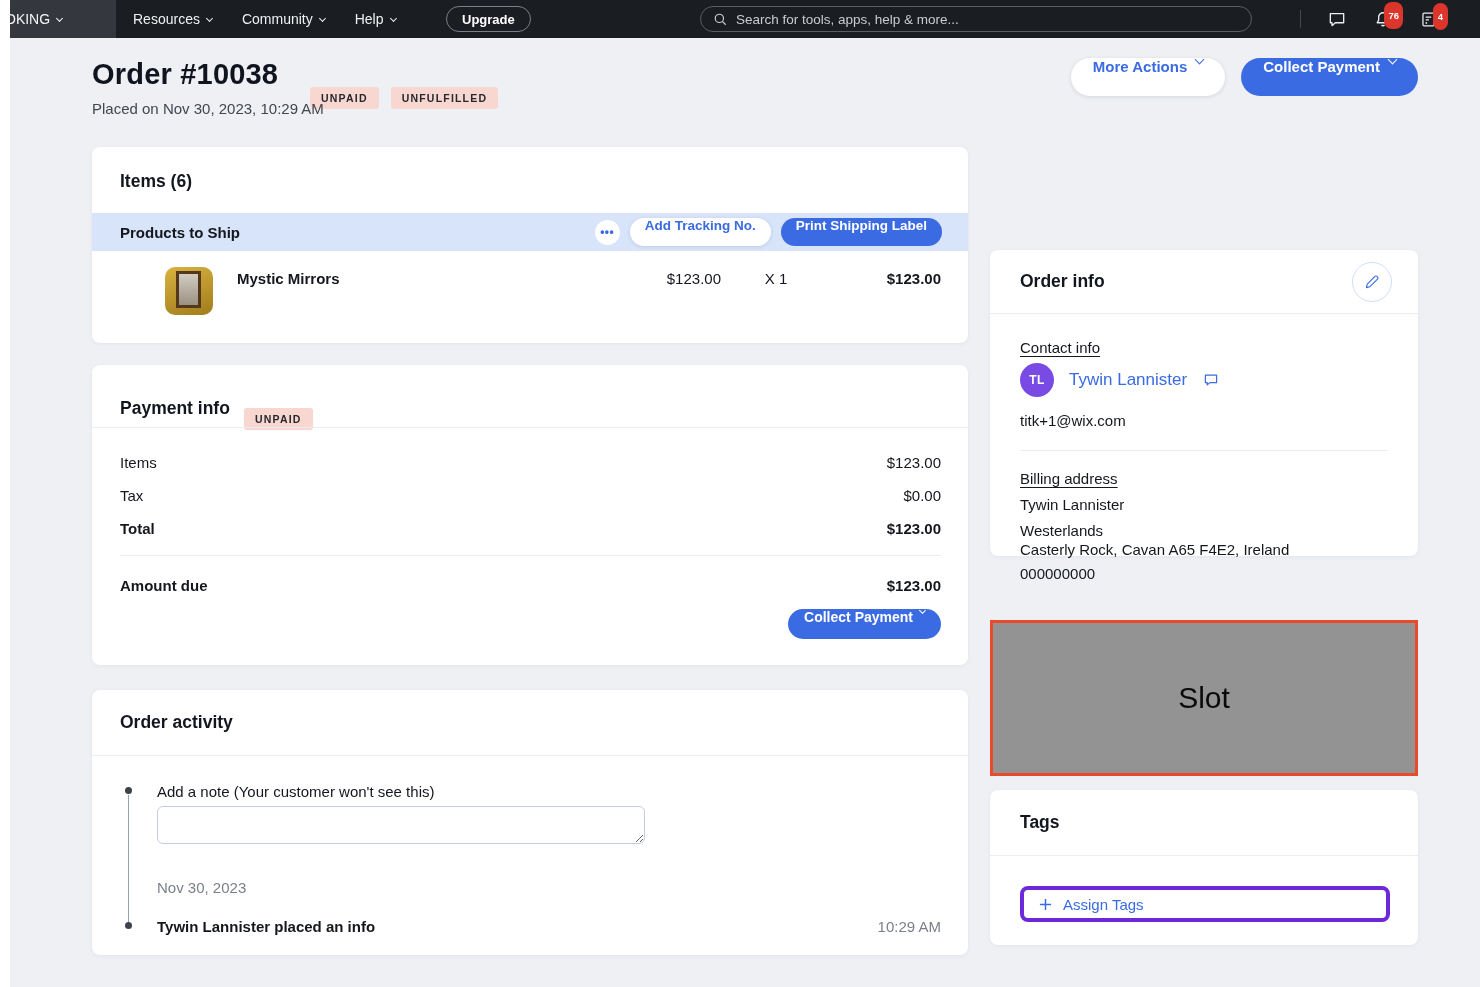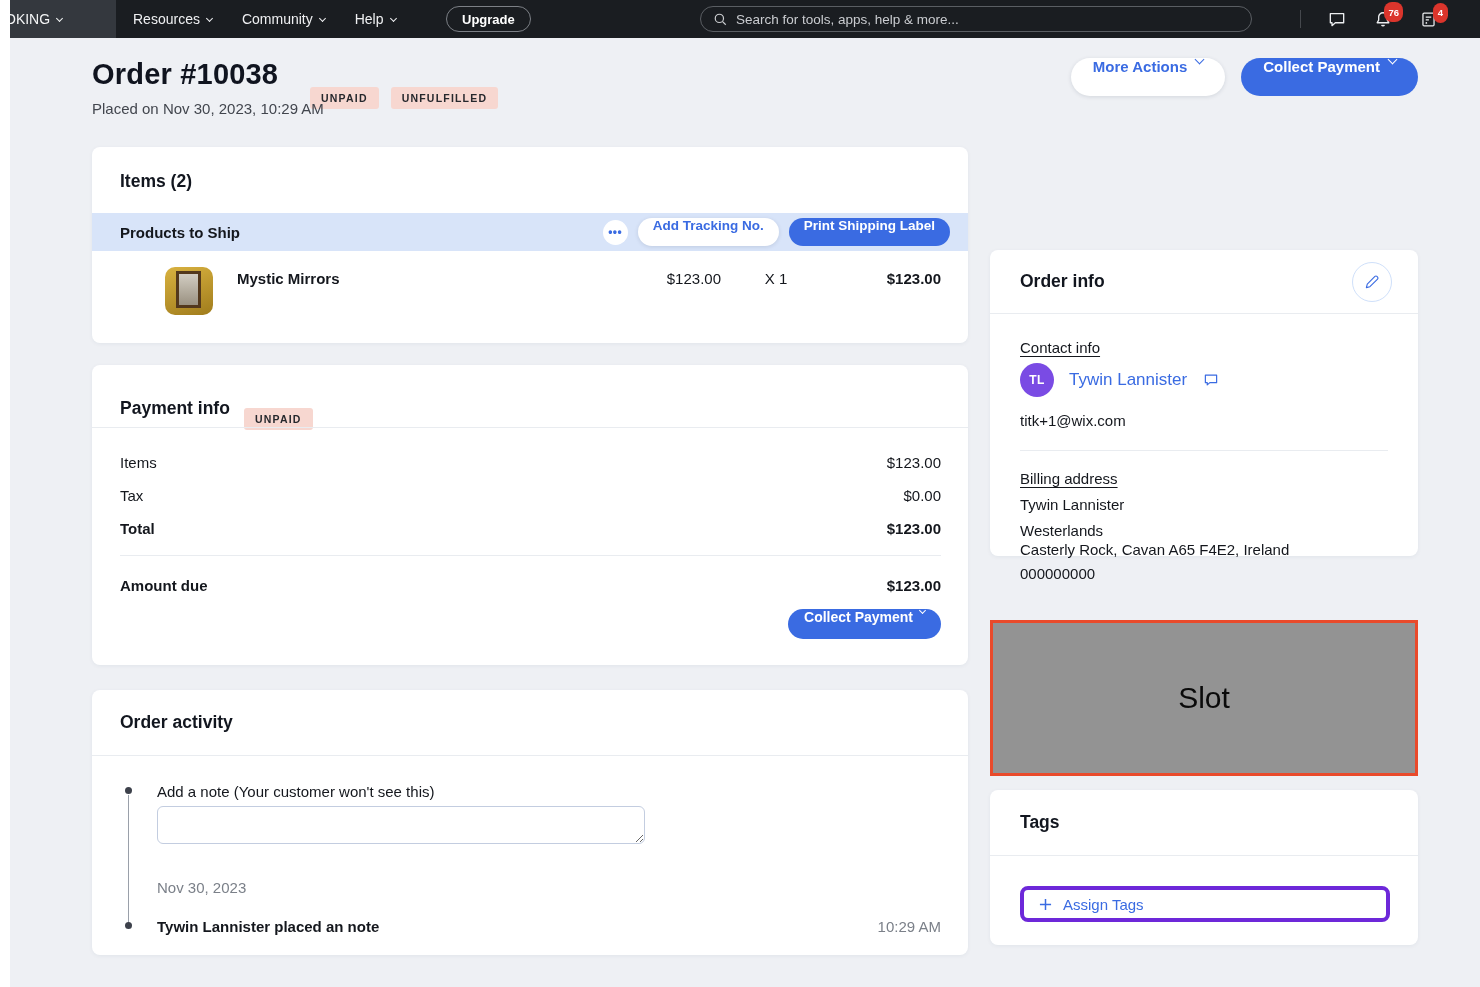--- a/index.html
+++ b/index.html
@@ -19,21 +19,21 @@
                  color:#fff; font-size:13px; font-weight:700; display:flex; align-items:center; padding:0 15px; cursor:pointer; background:transparent; }
   .nav-search { position:absolute; left:700px; top:6px; width:552px; height:26px; border:1px solid #5a5e63;
                 border-radius:13px; display:flex; align-items:center; padding:0 12px; gap:8px; color:#ccced1; }
   .nav-search input { background:transparent; border:none; outline:none; color:#e8e9eb; font-size:13.5px; width:100%;
                       font-family:"Liberation Sans","DejaVu Sans",sans-serif; }
   .nav-search input::placeholder { color:#caccd0; opacity:1; }
   .nav-icons { position:absolute; right:42px; top:0; height:38px; display:flex; align-items:center; gap:26px; }
   .nav-div { width:1px; height:18px; background:#45484d; }
   .icon-wrap { position:relative; color:#eceef0; cursor:pointer; display:flex; align-items:center; }
   .red-badge { position:absolute; top:-7px; right:-10px; background:#db352c; color:#fff; font-size:9.5px; font-weight:700;
-               height:20px; min-width:15px; border-radius:8px; display:flex; align-items:center; justify-content:center; padding:0 4px; }
+               height:27px; min-width:15px; border-radius:8px; display:flex; align-items:center; justify-content:center; padding:0 4px; }
 
   
   .chev { display:inline-block; width:7px; height:7px; border-right:1.8px solid currentColor; border-bottom:1.8px solid currentColor;
           transform:rotate(45deg); margin-left:9px; position:relative; top:-2px; }
   .chev.sm { width:5px; height:5px; border-width:1.4px; margin-left:7px; top:-1px; }
 
   
   .page-title { position:absolute; left:92px; top:58px; font-size:29px; font-weight:800; color:#10141f; letter-spacing:.2px; }
   .title-badges { position:absolute; left:310px; top:66px; display:flex; gap:12px; }
   .pill-badge { background:#f7d7d0; color:#26282d; font-size:10.5px; font-weight:700; letter-spacing:1.2px;
@@ -51,21 +51,21 @@
 
   
   .card { position:absolute; background:#fff; border-radius:8px; box-shadow:0 1px 4px rgba(23,43,77,.06); }
   .card-title { font-size:17.5px; font-weight:700; color:#12161f; }
   .hdiv { border-top:1px solid #e9ecf0; }
 
   
   #items-card { left:92px; top:147px; width:876px; height:196px; }
   #items-card .card-title { position:absolute; left:28px; top:24px; }
   .fulfill-row { position:absolute; left:0; top:66px; width:100%; height:38px; background:#d8e4f9;
-                 display:flex; align-items:center; padding:0 18px 0 28px; }
+                 display:flex; align-items:center; padding:0 26px 0 28px; }
   .fulfill-label { font-size:15px; font-weight:700; color:#14171d; flex:1; }
   .fulfill-actions { display:flex; align-items:center; gap:10px; }
   .ellipsis-btn { width:25px; height:25px; border-radius:50%; background:#fff; color:#3a6be2; font-size:12px; font-weight:700;
                   display:flex; align-items:center; justify-content:center; cursor:pointer; letter-spacing:.5px; }
   .product-row { position:absolute; left:28px; right:27px; top:120px; display:flex; align-items:flex-start; cursor:pointer;margin-left:45px; }
   .thumb { width:48px; height:48px; border-radius:10px; background:linear-gradient(160deg,#d9b240,#a07c1c); position:relative; overflow:hidden; }
   .thumb .mirror { position:absolute; left:11px; top:4px; width:25px; height:37px; background:linear-gradient(180deg,#d2cdc2,#9a9181); border:3px solid #53381c; }
   .prod-name { margin-left:24px; font-size:15px; font-weight:700; color:#14171d; flex:1; padding-top:3px; }
   .prod-price { width:160px; text-align:right; font-size:15px; color:#14171d; padding-top:3px; }
   .prod-qty { width:110px; text-align:center; font-size:15px; color:#14171d; padding-top:3px; }
@@ -206,21 +206,21 @@
       <span>More Actions</span>
         <span class="chev"></span>
     </button>
     <button class="btn btn-big btn-primary">
       <span>Collect Payment</span>
         <span class="chev"></span>
     </button>
   </div>
 
   <div class="card" id="items-card">
-    <div class="card-title">Items (2)</div>
+    <div class="card-title">Items (6)</div>
     <div class="fulfill-row">
       <span class="fulfill-label">Products to Ship</span>
       <div class="fulfill-actions">
         <span class="ellipsis-btn">•••</span>
         <button class="btn btn-small btn-white">Add Tracking No.</button>
         <button class="btn btn-small btn-primary">Print Shipping Label</button>
       </div>
     </div>
     <div class="product-row">
       <div class="thumb">
@@ -267,21 +267,21 @@
   <div class="card" id="activity-card">
     <div class="card-title">Order activity</div>
     <div class="hdiv full"></div>
     <div class="tl-line"></div>
     <div class="tl-dot" style="top:97px;"></div>
     <div class="note-label">Add a note (Your customer won't see this)</div>
     <textarea class="note-input" style=""></textarea>
     <div class="tl-date">Nov 30, 2023</div>
     <div class="tl-dot" style="top:232px;"></div>
     <div class="tl-event">
-      <span class="txt">Tywin Lannister placed an note</span>
+      <span class="txt">Tywin Lannister placed an info</span>
       <span class="time">10:29 AM</span>
     </div>
   </div>
 
 
   <div class="card" id="orderinfo-card">
     <div class="card-title">Order info</div>
     <div class="edit-btn">
       <span style="display:flex;">
         <svg width="18" height="18" viewBox="0 0 24 24" fill="none" stroke="#3a6be2" stroke-width="1.5">

